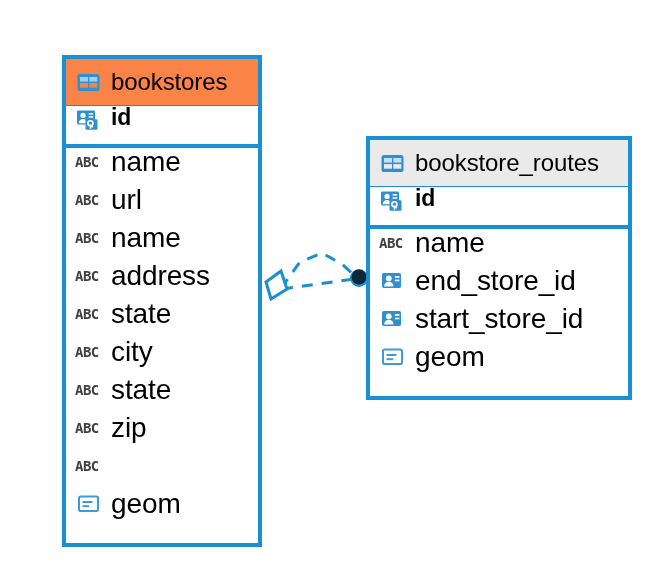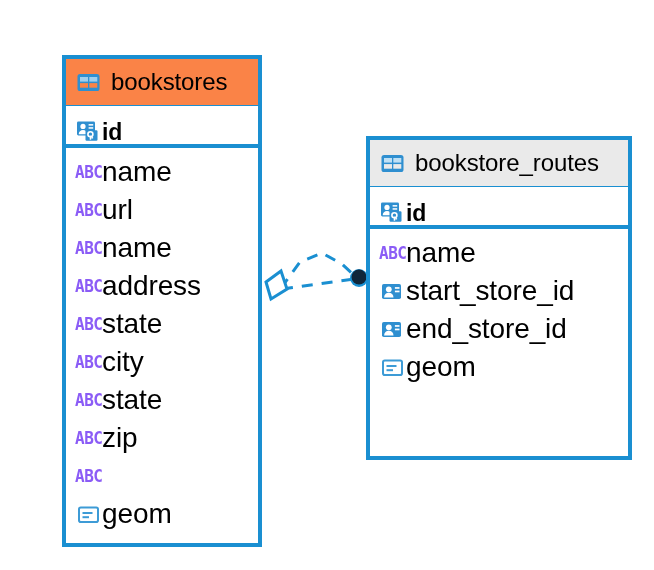--- a/index.html
+++ b/index.html
@@ -46,24 +46,25 @@
     font-size: 24px;
     color: #000000;
     line-height: 1;
     white-space: nowrap;
     letter-spacing: -0.1px;
   }
 
   
   .entity-row {
     display: flex;
-    align-items: flex-end;
+    align-items: flex-start;
     box-sizing: border-box;
     height: 38px;
     padding: 0 2px 0 9px;
+    gap: 9px;
     background: #ffffff;
   }
   .entity-row.pk {
     height: 43px;
     border-bottom: 4px solid #1a8fd1;
     border-top: 1px solid #1a8fd1;
   }
   .entity-row .field-name {
     font-size: 28px;
     color: #000000;
@@ -87,40 +88,40 @@
   
   .icon-abc {
     width: 27px;
     height: 27px;
     display: inline-flex;
     align-items: center;
     justify-content: flex-start;
   }
   .icon-abc span {
     font-family: "DejaVu Sans Mono", monospace;
-    font-size: 16px;
+    font-size: 14px;
     font-weight: bold;
-    color: #8b5cf6;
+    color: #404040;
     letter-spacing: -0.5px;
     line-height: 1;
     transform: scaleY(1.05);
   }
 
   
   #tbl-bookstores {
     left: 62px;
     top: 55px;
     width: 200px;
     height: 492px;
   }
   #tbl-bookstore-routes {
     left: 366px;
     top: 136px;
     width: 266px;
-    height: 324px;
+    height: 264px;
   }
 
   
   #connector {
     position: absolute;
     left: 0;
     top: 0;
     width: 654px;
     height: 570px;
     pointer-events: none;
@@ -291,34 +292,34 @@
     <div class="entity-row">
       <span class="icon">
         <svg width="27" height="27" viewBox="0 0 27 27">
           <rect x="3" y="6" width="19" height="15" rx="1.8" fill="#2f8fd0"></rect>
           <circle cx="9.8" cy="11.3" r="2.9" fill="#ffffff"></circle>
           <path d="M5.1 19.6c0-3 2.1-4.8 4.7-4.8s4.7 1.8 4.7 4.8z" fill="#ffffff"></path>
           <rect x="15.9" y="9.1" width="4.6" height="1.7" fill="#ffffff"></rect>
           <rect x="15.9" y="12.6" width="4.6" height="1.7" fill="#ffffff"></rect>
         </svg>
       </span>
-      <span class="field-name">start_store_id</span>
+      <span class="field-name">end_store_id</span>
     </div>
 
     <div class="entity-row">
       <span class="icon">
         <svg width="27" height="27" viewBox="0 0 27 27">
           <rect x="3" y="6" width="19" height="15" rx="1.8" fill="#2f8fd0"></rect>
           <circle cx="9.8" cy="11.3" r="2.9" fill="#ffffff"></circle>
           <path d="M5.1 19.6c0-3 2.1-4.8 4.7-4.8s4.7 1.8 4.7 4.8z" fill="#ffffff"></path>
           <rect x="15.9" y="9.1" width="4.6" height="1.7" fill="#ffffff"></rect>
           <rect x="15.9" y="12.6" width="4.6" height="1.7" fill="#ffffff"></rect>
         </svg>
       </span>
-      <span class="field-name">end_store_id</span>
+      <span class="field-name">start_store_id</span>
     </div>
 
     <div class="entity-row">
       <span class="icon">
         <svg width="27" height="27" viewBox="0 0 27 27">
           <rect x="4" y="6.5" width="19" height="14.5" rx="1.8" fill="#ffffff" stroke="#3d9bd6" stroke-width="2"></rect>
           <rect x="7.5" y="11" width="10" height="2" fill="#3d9bd6"></rect>
           <rect x="7.5" y="15.2" width="6.5" height="2" fill="#3d9bd6"></rect>
         </svg>
       </span>

